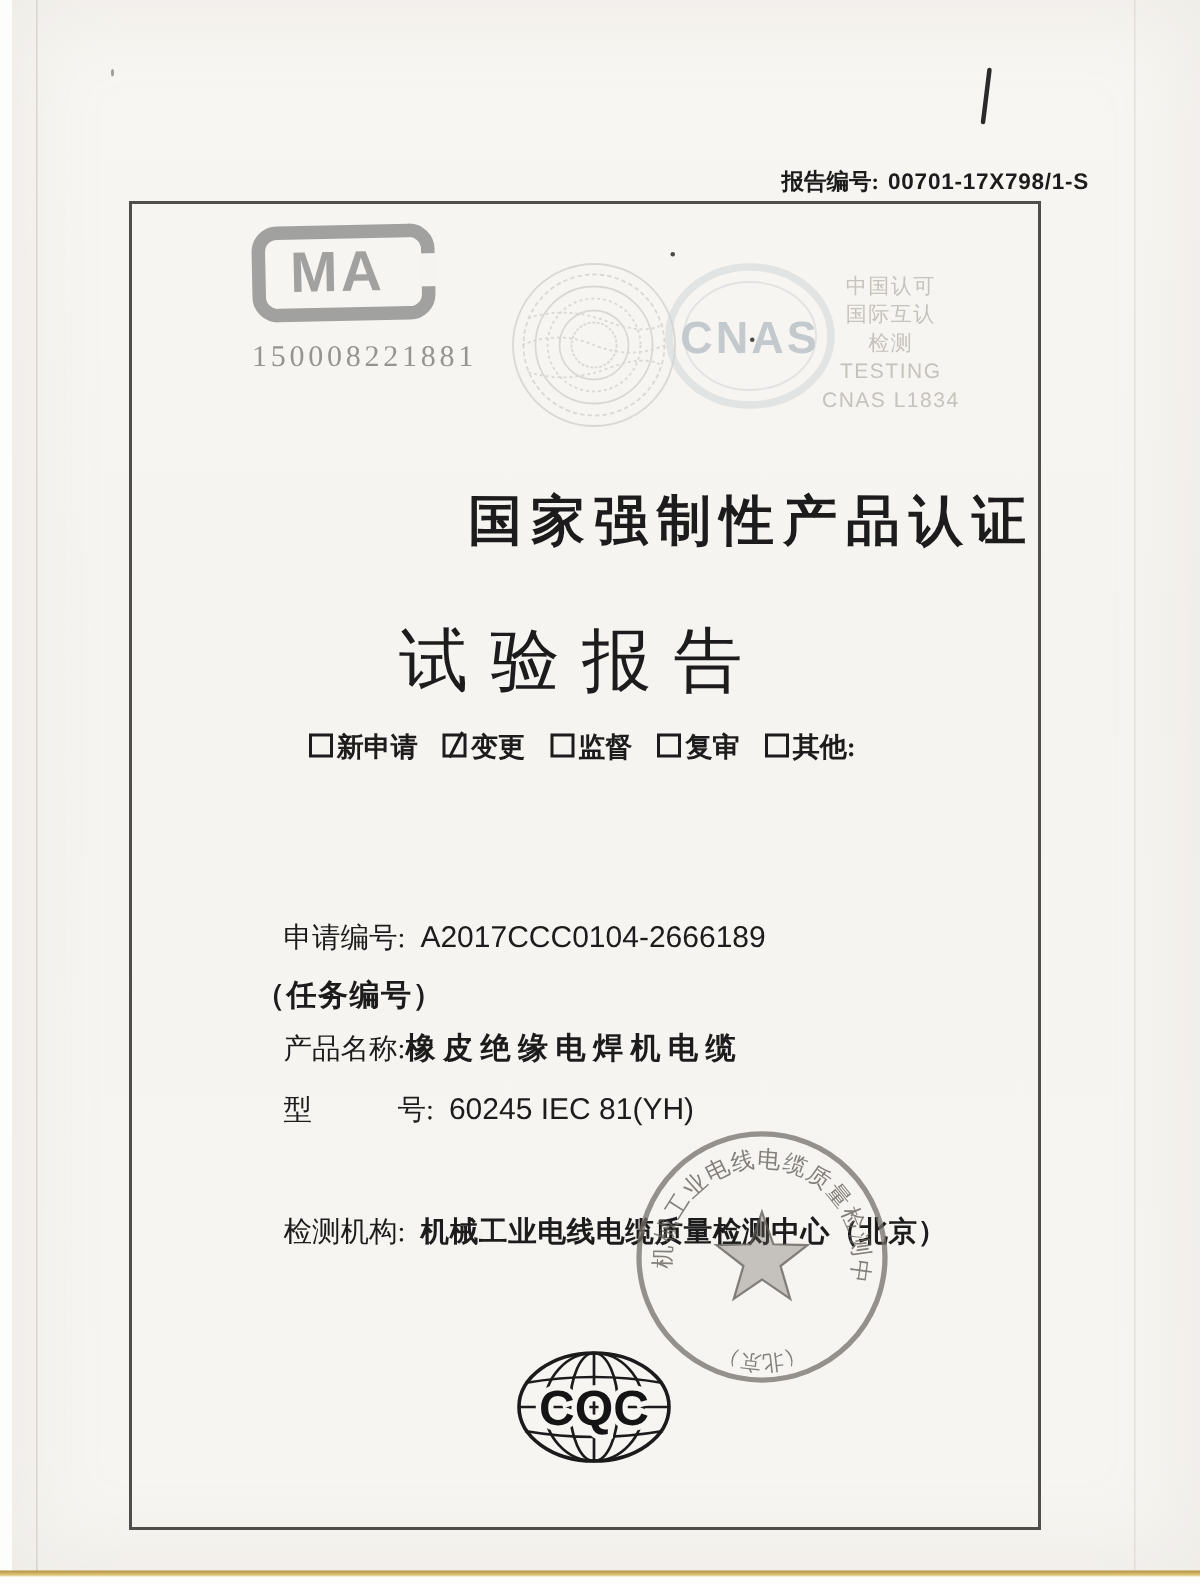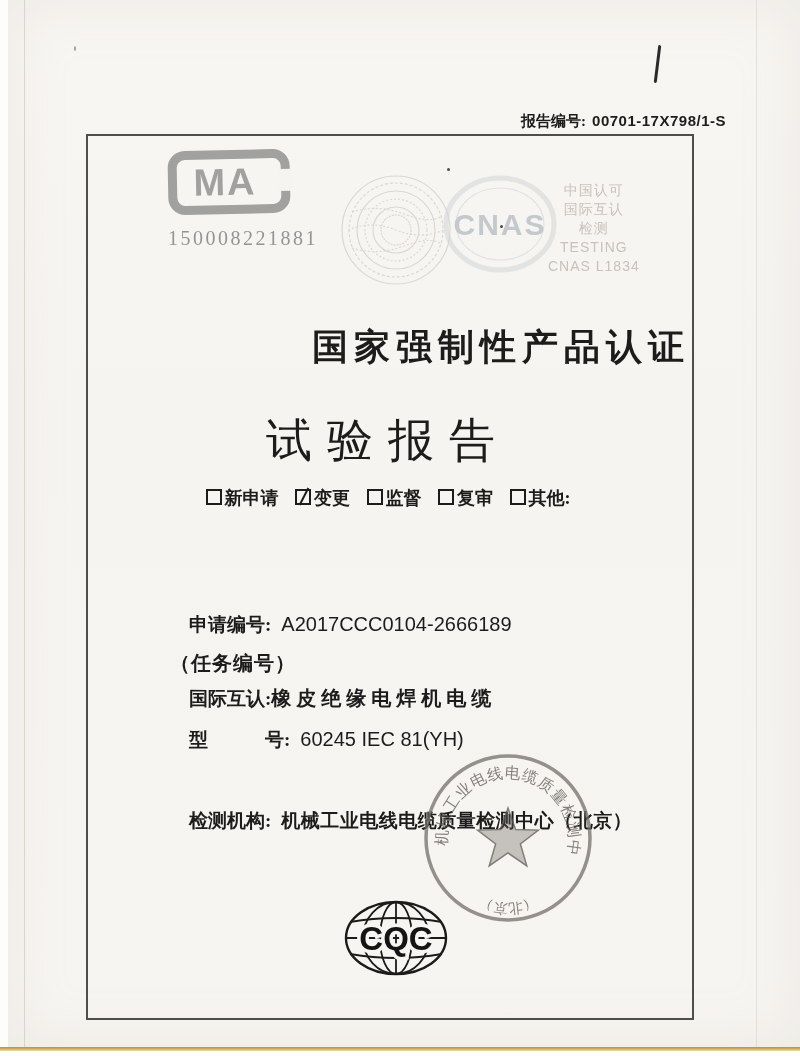--- a/index.html
+++ b/index.html
@@ -82,21 +82,21 @@
   .cb-box{
     display:inline-block;width:12px;height:12px;border:2px solid var(--ink);
     position:relative;margin-right:3px;vertical-align:-1px;
   }
   .cb-box.checked::after{
     content:"";position:absolute;left:6px;top:-4px;width:2px;height:19px;
     background:var(--ink);transform:rotate(27deg);
   }
 
   .field{position:absolute;left:170px;white-space:nowrap;color:var(--ink);}
-  .flabel{font-size:19px;font-weight:bold;padding-left:19px;}
+  .flabel{font-size:19px;font-weight:normal;padding-left:19px;}
   .fval-mono{font-family:Liberation Sans, sans-serif;font-size:20px;margin-left:10px;}
   .fval-cjk{font-size:20px;font-weight:bold;letter-spacing:5px;}
   .fval-cjk2{font-size:19px;font-weight:bold;margin-left:10px;letter-spacing:0.5px;}
   .fnote{font-size:20px;font-weight:bold;letter-spacing:1px;text-align:center;}
   .model-gap{display:inline-block;width:38px;}
 
   
   .seal{position:absolute;left:420px;top:750px;opacity:0.88;}
   
   .cqc{position:absolute;left:336px;top:898px;}
@@ -162,21 +162,21 @@
   <span class="cb-item"><span class="cb-box"></span><span>监督</span></span>
   <span class="cb-item"><span class="cb-box"></span><span>复审</span></span>
   <span class="cb-item"><span class="cb-box"></span><span>其他:</span></span>
 </div>
 
 <div class="field" style="top:612px;">
   <span class="flabel">申请编号:</span><span class="fval-mono">A2017CCC0104-2666189</span>
 </div>
 <div class="field fnote" style="top:650px;">（任务编号）</div>
 <div class="field" style="top:685px;">
-  <span class="flabel">国际互认:</span><span class="fval-cjk">橡皮绝缘电焊机电缆</span>
+  <span class="flabel">产品名称:</span><span class="fval-cjk">橡皮绝缘电焊机电缆</span>
 </div>
 <div class="field" style="top:727px;">
   <span class="flabel">型</span><span class="model-gap"></span><span class="flabel">号:</span><span class="fval-mono">60245 IEC 81(YH)</span>
 </div>
 <div class="field" style="top:808px;">
   <span class="flabel">检测机构:</span><span class="fval-cjk2">机械工业电线电缆质量检测中心（北京）</span>
 </div>
 
 <svg class="seal" width="176" height="176" viewBox="0 0 176 176">
   <defs>

